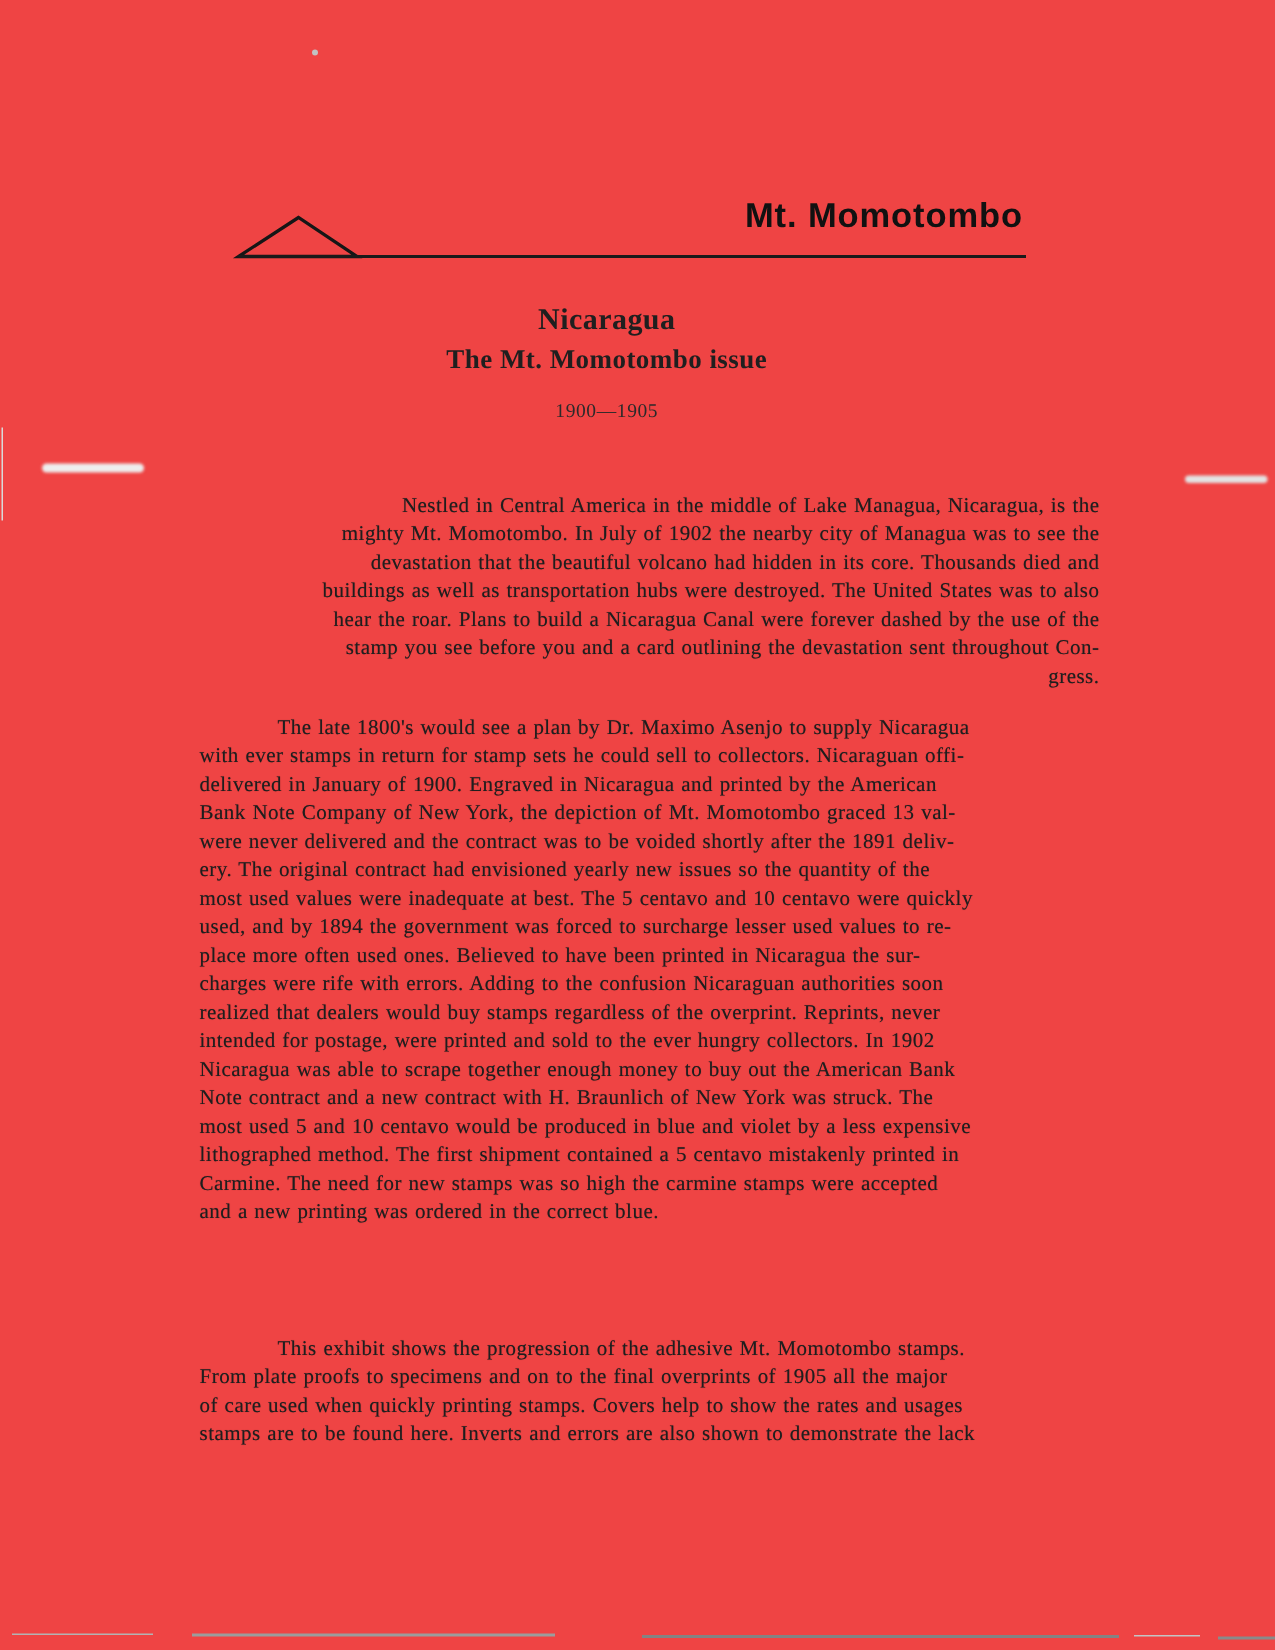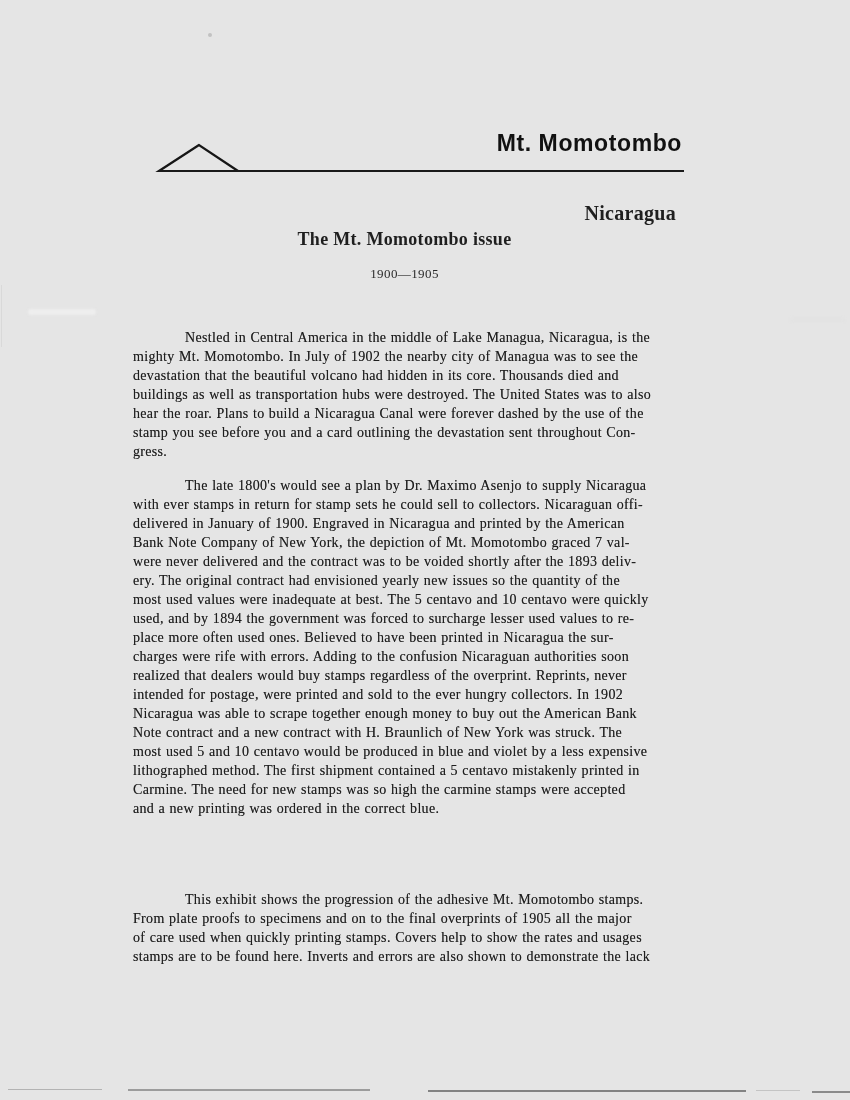--- a/index.html
+++ b/index.html
@@ -1,20 +1,20 @@
 <!DOCTYPE html>
 <html><head>
 <meta charset="utf-8">
 <style>
   html, body { margin: 0; padding: 0; background: #ffffff; }
   .page {
     position: relative;
     width: 850px;
     height: 1100px;
-    background: #e5e5e5;
+    background: #ef4444;
     overflow: hidden;
     font-family: "Liberation Serif", serif;
     color: #1f1f1f;
   }
 
   
   .header-title {
     position: absolute;
     left: 0;
     top: 130px;
@@ -40,42 +40,42 @@
     top: 141px;
   }
 
   
   .heading-block {
     position: absolute;
     left: 133px;
     width: 543px;
     text-align: center;
   }
-  .country-title { top: 202px; font-size: 20px; font-weight: bold; letter-spacing: 0.3px; text-align: right; }
+  .country-title { top: 202px; font-size: 20px; font-weight: bold; letter-spacing: 0.3px; }
   .issue-subtitle { top: 229px; font-size: 18px; font-weight: bold; letter-spacing: 0.3px; }
   .years { top: 266px; font-size: 13px; font-weight: normal; letter-spacing: 0.4px; color: #2a2a2a; }
 
   
   .para {
     position: absolute;
     left: 133px;
     width: 600px;
   }
   .para .line {
     height: 19px;
     line-height: 19px;
     font-size: 14px;
     letter-spacing: 0.32px;
     word-spacing: 0.6px;
     white-space: nowrap;
     color: #1e1e1e;
     text-shadow: 0 0 0.5px rgba(30,30,30,0.55);
   }
   .para .line.first { padding-left: 52px; }
-  .para-1 { top: 328px; }
+  .para-1 { top: 328px; text-align: right; }
   .para-2 { top: 476px; }
   .para-3 { top: 890px; }
 
   
   .artifact { position: absolute; }
   .seg1 { left: 8px;   top: 1089px; width: 94px;  height: 1px; background: #b3b3b3; }
   .seg2 { left: 128px; top: 1089px; width: 242px; height: 2px; background: #9c9c9c; }
   .seg3 { left: 428px; top: 1090px; width: 318px; height: 2px; background: #838383; }
   .seg4 { left: 756px; top: 1090px; width: 44px;  height: 1px; background: #c4c4c4; }
   .seg5 { left: 812px; top: 1091px; width: 38px;  height: 2px; background: #8a8a8a; }
@@ -109,22 +109,22 @@
       <div class="line">devastation that the beautiful volcano had hidden in its core. Thousands died and</div>
       <div class="line">buildings as well as transportation hubs were destroyed. The United States was to also</div>
       <div class="line">hear the roar. Plans to build a Nicaragua Canal were forever dashed by the use of the</div>
       <div class="line">stamp you see before you and a card outlining the devastation sent throughout Con-</div>
       <div class="line">gress.</div>
     </div>
   <div class="para para-2">
       <div class="line first">The late 1800's would see a plan by Dr. Maximo Asenjo to supply Nicaragua</div>
       <div class="line">with ever stamps in return for stamp sets he could sell to collectors. Nicaraguan offi-</div>
       <div class="line">delivered in January of 1900. Engraved in Nicaragua and printed by the American</div>
-      <div class="line">Bank Note Company of New York, the depiction of Mt. Momotombo graced 7 val-</div>
-      <div class="line">were never delivered and the contract was to be voided shortly after the 1893 deliv-</div>
+      <div class="line">Bank Note Company of New York, the depiction of Mt. Momotombo graced 13 val-</div>
+      <div class="line">were never delivered and the contract was to be voided shortly after the 1891 deliv-</div>
       <div class="line">ery. The original contract had envisioned yearly new issues so the quantity of the</div>
       <div class="line">most used values were inadequate at best. The 5 centavo and 10 centavo were quickly</div>
       <div class="line">used, and by 1894 the government was forced to surcharge lesser used values to re-</div>
       <div class="line">place more often used ones. Believed to have been printed in Nicaragua the sur-</div>
       <div class="line">charges were rife with errors. Adding to the confusion Nicaraguan authorities soon</div>
       <div class="line">realized that dealers would buy stamps regardless of the overprint. Reprints, never</div>
       <div class="line">intended for postage, were printed and sold to the ever hungry collectors. In 1902</div>
       <div class="line">Nicaragua was able to scrape together enough money to buy out the American Bank</div>
       <div class="line">Note contract and a new contract with H. Braunlich of New York was struck. The</div>
       <div class="line">most used 5 and 10 centavo would be produced in blue and violet by a less expensive</div>

